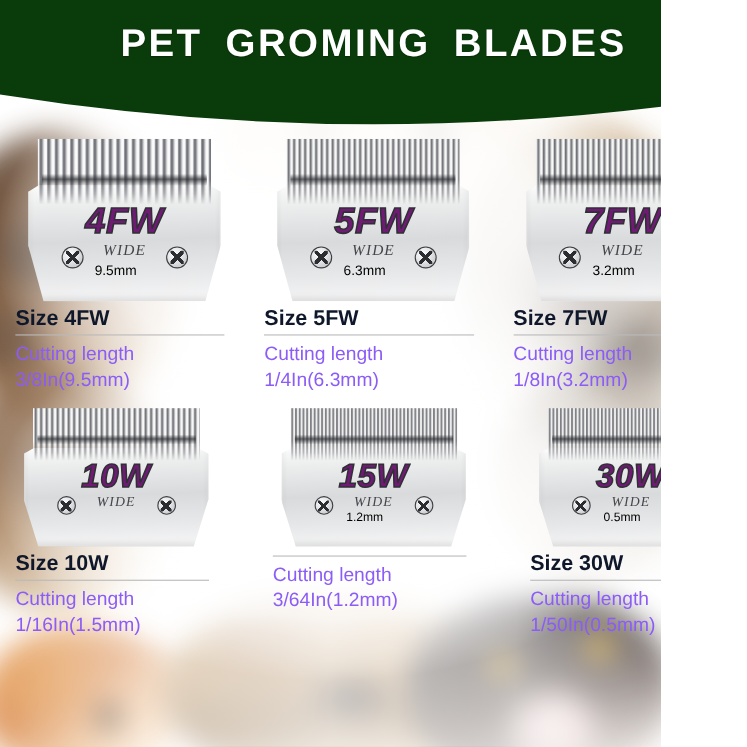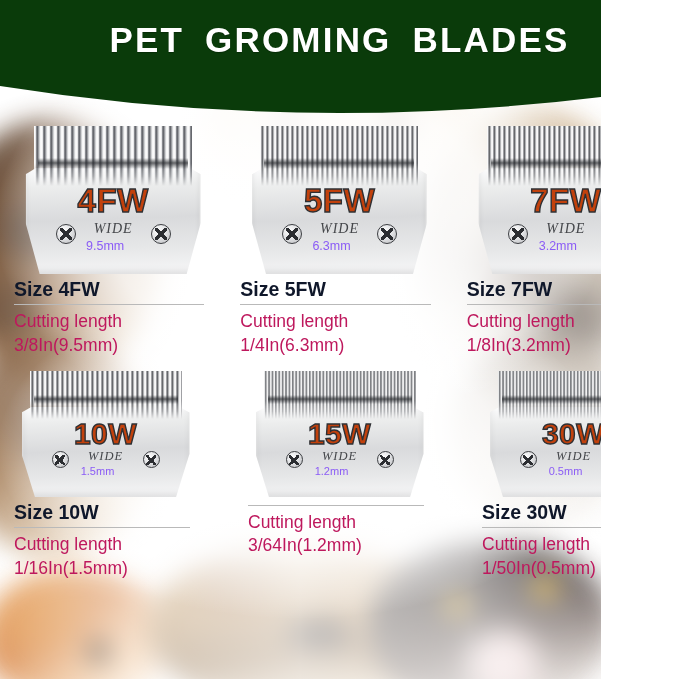--- a/index.html
+++ b/index.html
@@ -250,23 +250,24 @@
   
   .blade-size {
     position: absolute;
     left: 0; right: 0;
     top: 56px;
     text-align: center;
     font-family: "Liberation Sans", sans-serif;
     font-weight: bold;
     font-size: 33px;
     letter-spacing: 0.5px;
-    color: #c2410c;
+    color: #701a75;
     -webkit-text-stroke: 1.4px #2e3034;
     z-index: 5;
+    font-style: italic;
   }
   .blade-sm .blade-size { top: 46px; font-size: 30px; }
 
   
   .blade-wide {
     position: absolute;
     left: 0; right: 0;
     top: 95px;
     text-align: center;
     font-family: "Liberation Serif", serif;
@@ -279,21 +280,21 @@
   .blade-sm .blade-wide { top: 78px; font-size: 12.5px; }
 
   
   .blade-mm {
     position: absolute;
     left: 0; right: 16px;
     top: 113px;
     text-align: center;
     font-family: "Liberation Sans", sans-serif;
     font-size: 12.5px;
-    color: #8b5cf6;
+    color: #000000;
     z-index: 5;
   }
   .blade-sm .blade-mm { top: 94px; font-size: 11px; }
 
   
   .screw {
     position: absolute;
     top: 98px;
     width: 20px; height: 20px;
     border-radius: 50%;
@@ -327,21 +328,21 @@
   }
   .caption-rule {
     height: 1px;
     background: #b9b9b9;
     margin: 4px 0 5px 0;
     width: 96%;
   }
   .caption-line {
     font-family: "Liberation Sans", sans-serif;
     font-size: 17.5px;
-    color: #be185d;
+    color: #8b5cf6;
     line-height: 1.32;
     white-space: nowrap;
   }
 </style>
 </head>
 <body>
 
 <div id="page">
 
   <div class="bg-layer">
@@ -454,21 +455,20 @@
       <div class="card">
         <div class="card-blade">
           <div class="blade blade-sm">
             <div class="teeth">
                 <div class="teeth-inner"></div>
               </div>
             <div class="teeth-shadow"></div>
             <div class="blade-body"></div>
             <div class="blade-size">10W</div>
             <div class="blade-wide">WIDE</div>
-            <div class="blade-mm">1.5mm</div>
             <div class="screw screw-l">
                 <div class="screw-x"></div>
               </div>
             <div class="screw screw-r">
                 <div class="screw-x"></div>
               </div>
           </div>
         </div>
         <div class="caption">
           <div class="caption-title">Size 10W</div>

